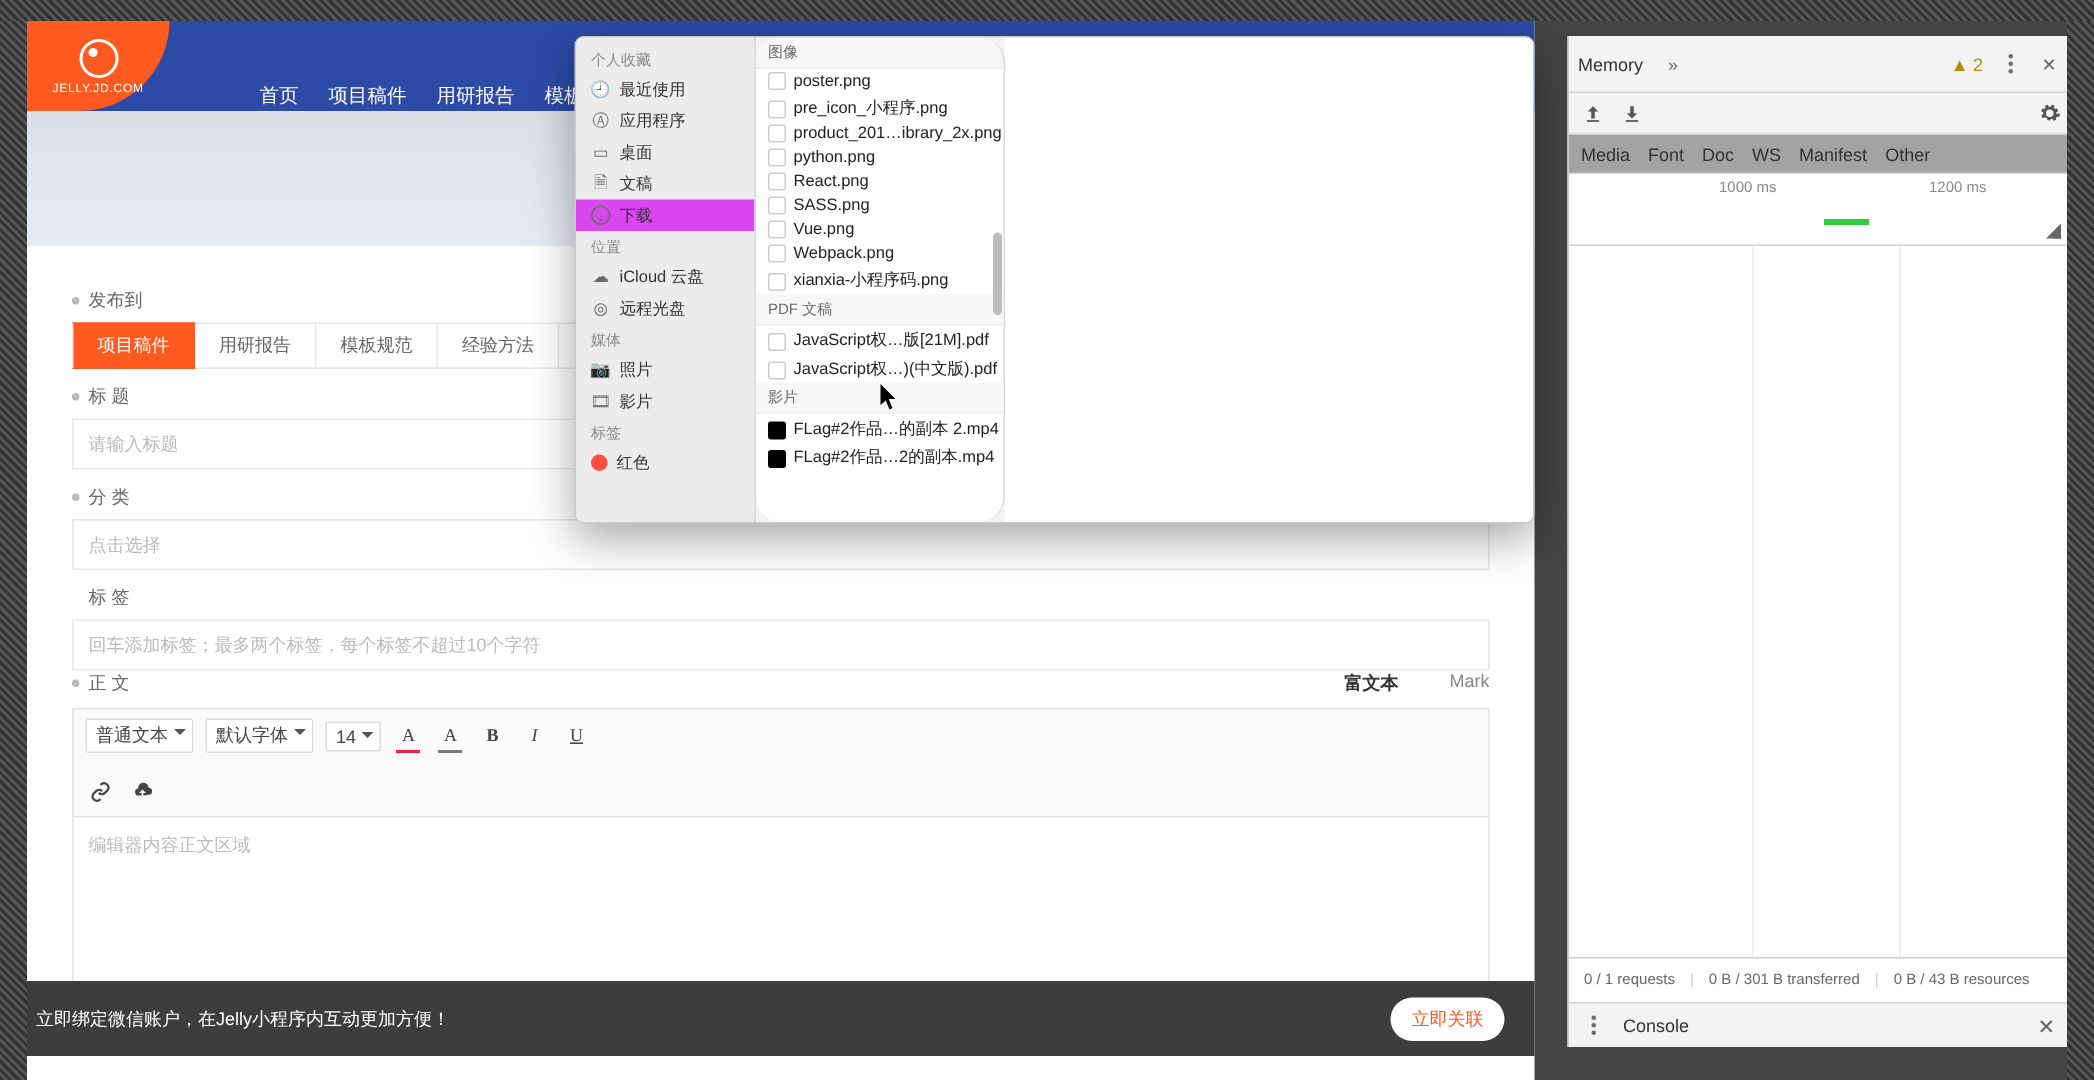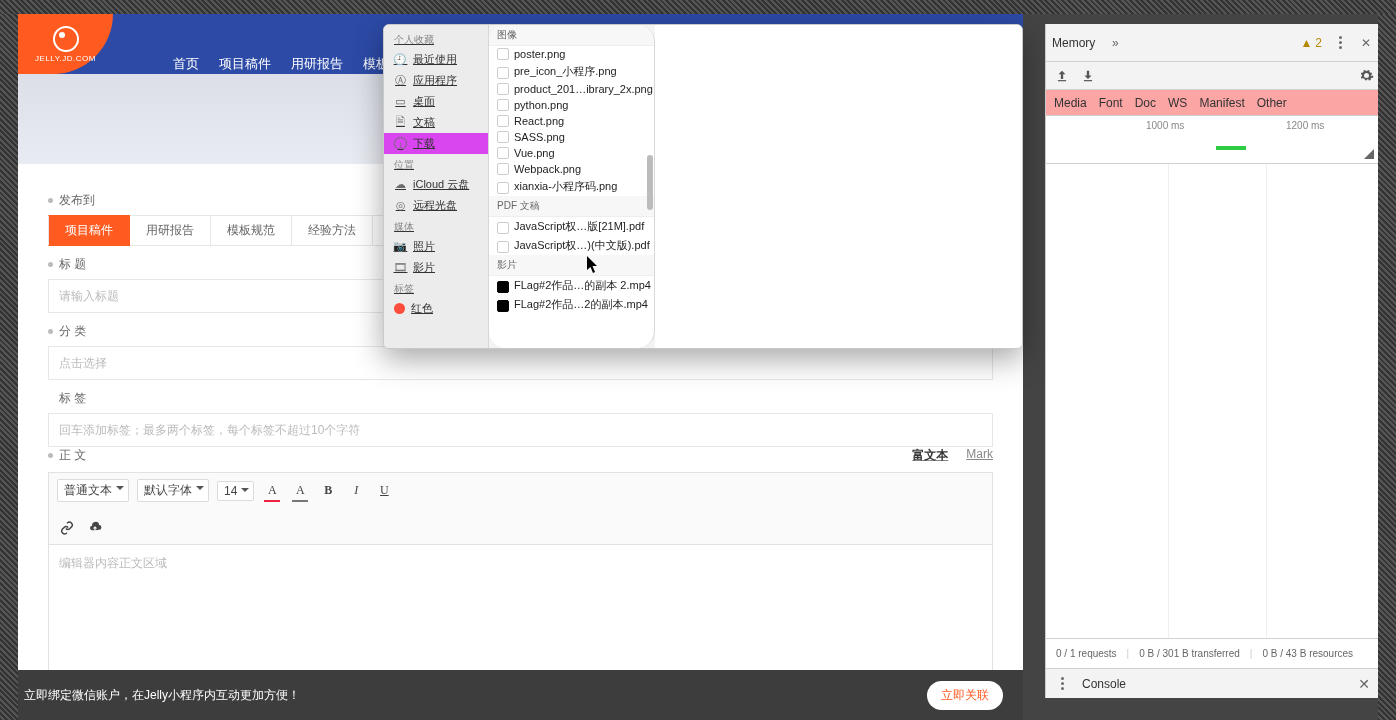--- a/index.html
+++ b/index.html
@@ -19,40 +19,40 @@
 .form-area { padding: 18px 30px; font-size: 12px; color: #666; }
 .form-label { margin: 10px 0 6px; display: flex; align-items: center; }
 .dot { width: 5px; height: 5px; background: #bbb; border-radius: 50%; margin-right: 6px; }
 .tabs { display: flex; margin-bottom: 6px; }
 .tabs div { padding: 6px 16px; border: 1px solid #e6e6e6; border-left: none; background: #fff; cursor: pointer; }
 .tabs div:first-child { border-left: 1px solid #e6e6e6; }
 .tabs .active { background: #ff5a1f; color: #fff; border-color: #ff5a1f; }
 .text-input { width: 100%; height: 34px; border: 1px solid #e7e7e7; padding: 0 10px; color: #bbb; display: flex; align-items: center; background: #fff; }
 
 .rt-head { display: flex; justify-content: space-between; align-items: center; }
-.rt-toggle { display: flex; gap: 18px; font-size: 12px; color: #888; text-decoration: underline; }
+.rt-toggle { display: flex; gap: 34px; font-size: 12px; color: #888; }
 .rt-toggle .on { color: #333; font-weight: 600; }
 
 .editor-toolbar { margin-top: 8px; border: 1px solid #e2e2e2; background: #fafafa; padding: 6px 8px; display: flex; flex-wrap: wrap; align-items: center; gap: 8px; font-size: 12px; color: #444; }
 .sel { border: 1px solid #dcdcdc; background: #fff; padding: 2px 16px 2px 6px; position: relative; border-radius: 2px; }
 .sel::after { content: ""; position: absolute; right: 4px; top: 6px; border: 4px solid transparent; border-top-color: #555; }
 .tbtn { width: 20px; height: 20px; display: flex; align-items: center; justify-content: center; cursor: pointer; font-family: Georgia, serif; }
 .color-under { position: relative; }
 .color-under::after { content: ""; position: absolute; left: 2px; right: 2px; bottom: -1px; height: 2px; }
 .cu-red::after { background: #e24; }
 .cu-gray::after { background: #777; }
 .editor-body { border: 1px solid #e2e2e2; border-top: none; height: 150px; padding: 10px; color: #bbb; font-size: 12px; }
 
-.bottom-bar { position: absolute; left: 0; bottom: 0; width: 100%; height: 50px; background: #3d3d3d; color: #fff; display: flex; align-items: center; justify-content: space-between; padding: 0 20px 0 6px; font-size: 12px; }
+.bottom-bar { position: absolute; left: 0; bottom: 16px; width: 100%; height: 50px; background: #3d3d3d; color: #fff; display: flex; align-items: center; justify-content: space-between; padding: 0 20px 0 6px; font-size: 12px; }
 .link-btn { background: #fff; color: #ff5a1f; padding: 6px 14px; border-radius: 16px; font-size: 12px; }
 
 
 .file-dialog { position: absolute; left: 383px; top: 24px; width: 640px; height: 325px; background: #f3f3f3; border-radius: 6px; box-shadow: 0 10px 30px rgba(0,0,0,.35); border: 1px solid #c9c9c9; overflow: hidden; font-size: 11px; color: #333; display: flex; flex-direction: column; }
 .fd-body { flex: 1; display: flex; overflow: hidden; }
-.fd-sidebar { width: 105px; background: #ececec; border-right: 1px solid #d7d7d7; padding: 4px 0; overflow: hidden; text-decoration: underline; }
+.fd-sidebar { width: 120px; background: #ececec; border-right: 1px solid #d7d7d7; padding: 4px 0; overflow: hidden; }
 .fd-side-h { font-size: 10px; color: #888; padding: 4px 10px 2px; }
 .fd-side-item { display: flex; align-items: center; gap: 6px; padding: 3px 10px; cursor: pointer; }
 .fd-side-item.selected { background: #d946ef; }
 .fd-icon { width: 13px; height: 13px; display: inline-flex; align-items: center; justify-content: center; font-size: 11px; color: #6b6b6b; }
 .fd-icon.circle { border: 1.3px solid #6b6b6b; border-radius: 50%; position: relative; }
 .fd-icon.arrow-down::before { content: "↓"; font-weight: 700; }
 .fd-tag-red { width: 11px; height: 11px; background: #ff4d3d; border-radius: 50%; }
 
 .fd-filescol { width: 166px; border-right: 1px solid #d7d7d7; background: #fff; overflow-y: auto; position: relative; border-radius: 17px; }
 .fd-group-h { background: #f7f7f7; padding: 3px 8px; font-size: 10px; color: #666; border-bottom: 1px solid #eee; }
@@ -70,21 +70,21 @@
 .cursor-ptr svg { width: 14px; height: 18px; filter: drop-shadow(0 0 1px #fff); }
 
 
 .devtools { position: absolute; right: 18px; top: 24px; width: 333px; height: 674px; background: #fff; border-left: 1px solid #ccc; font-size: 12px; color: #333; display: flex; flex-direction: column; }
 .dt-tabbar { height: 38px; border-bottom: 1px solid #d0d0d0; display: flex; align-items: center; padding: 16px 4px; gap: 10px; background: #f3f3f3; }
 .dt-tabbar .tab { padding: 4px 2px; cursor: pointer; }
 .dt-warn { margin-left: auto; color: #b58900; display: flex; align-items: center; gap: 3px; }
 .dt-ic { width: 16px; height: 16px; display: flex; align-items: center; justify-content: center; color: #666; cursor: pointer; }
 .dt-row2 { height: 28px; border-bottom: 1px solid #d0d0d0; display: flex; align-items: center; padding: 0 4px 0 8px; gap: 10px; background: #f3f3f3; }
 .dt-row2 .spacer { flex: 1; }
-.dt-filter { height: 26px; border-bottom: 1px solid #d0d0d0; display: flex; align-items: center; padding: 0 8px; gap: 12px; background: #fca5a5; }
+.dt-filter { height: 26px; border-bottom: 1px solid #d0d0d0; display: flex; align-items: center; padding: 0 8px; gap: 12px; background: #a3a3a3; }
 
 .dt-timeline { height: 48px; border-bottom: 1px solid #d0d0d0; position: relative; background: #fff; }
 .dt-t-label { position: absolute; top: 4px; font-size: 10px; color: #888; }
 .dt-t-mark { position: absolute; top: 30px; height: 4px; background: #2ecc40; }
 .dt-t-tri { position: absolute; right: 4px; bottom: 4px; width: 0; height: 0; border: 5px solid transparent; border-bottom-color: #666; border-right-color: #666; }
 
 .dt-grid { flex: 1; position: relative; background: #fff; }
 .dt-grid::before, .dt-grid::after { content: ""; position: absolute; top: 0; bottom: 0; width: 1px; background: #eee; }
 .dt-grid::before { left: 122px; }
 .dt-grid::after { left: 220px; }

